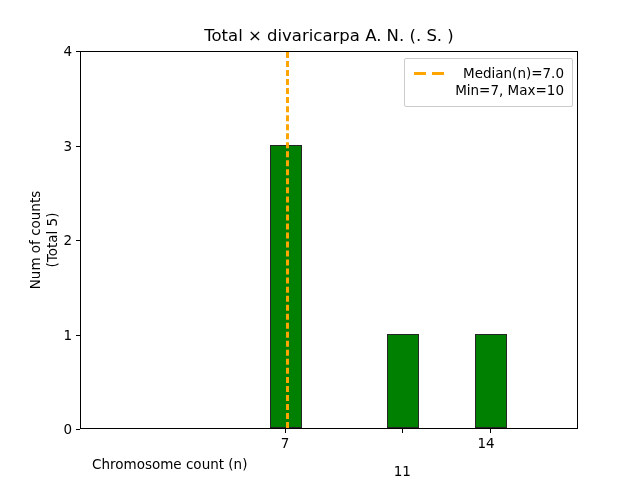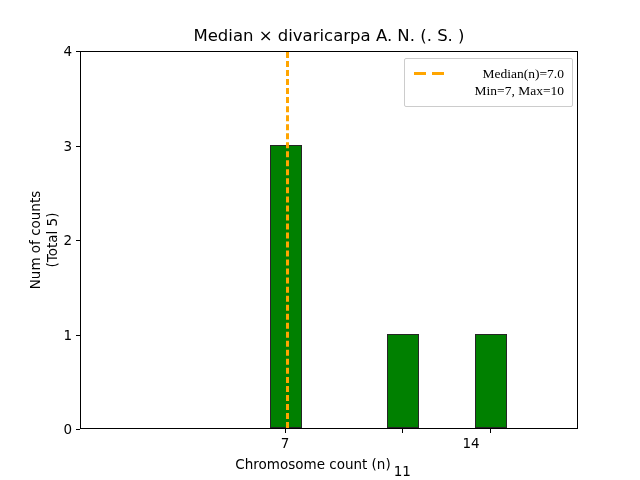--- a/index.html
+++ b/index.html
@@ -106,24 +106,24 @@
     transform: translateY(-50%);
     font-size: 13.5px;
     line-height: 16px;
     color: #000000;
     white-space: nowrap;
   }
 
   
   #xlabel {
     position: absolute;
-    left: 64px;
+    left: 92px;
     top: 456px;
     width: 498px;
-    text-align: center;
+    text-align: left;
     font-size: 13.5px;
     line-height: 16px;
     white-space: nowrap;
   }
   .ylabel-rot {
     position: absolute;
     transform-origin: 50% 50%;
     transform: translate(-50%, -50%) rotate(-90deg);
     font-size: 13.5px;
     line-height: 16px;
@@ -136,21 +136,20 @@
   #legend {
     position: absolute;
     left: 404px;
     top: 58px;
     width: 169px;
     box-sizing: border-box;
     border: 1px solid #cccccc;
     background: #ffffff;
     border-radius: 2px;
     padding: 6px 8px 7px 8px;
-    font-family: Liberation Serif, serif;
   }
   .legend-row {
     display: flex;
     align-items: flex-start;
   }
   .legend-sample {
     flex: 0 0 auto;
     width: 36px;
     height: 17px;
     position: relative;
@@ -176,21 +175,21 @@
     white-space: nowrap;
     color: #000000;
     display: block;
   }
 </style>
 </head>
 <body>
 
 <div id="figure">
 
-  <div id="chart-title">Median × divaricarpa A. N. (. S. )</div>
+  <div id="chart-title">Total × divaricarpa A. N. (. S. )</div>
 
   <div id="axes">
     <div id="plot-area">
         <div class="bar" style="left: 188.947px; width: 32.2235px; height: 283.5px; background: rgb(0, 128, 0); border-color: rgb(38, 38, 38);"></div>
         <div class="bar" style="left: 306.124px; width: 32.2235px; height: 94.5px; background: rgb(0, 128, 0); border-color: rgb(38, 38, 38);"></div>
         <div class="bar" style="left: 394.006px; width: 32.2235px; height: 94.5px; background: rgb(0, 128, 0); border-color: rgb(38, 38, 38);"></div>
         <div id="median-line" style="left: 205.059px; border-left-color: rgb(255, 165, 0);"></div>
       </div>
   </div>
 
@@ -205,21 +204,21 @@
       <div class="yticklabel" style="top: 145.5px; left: 12px; width: 60px;">3</div>
       <div class="ytick" style="top: 51px;"></div>
       <div class="yticklabel" style="top: 51px; left: 12px; width: 60px;">4</div>
     </div>
   <div id="xtick-layer">
       <div class="xtick" style="left: 285.059px;"></div>
       <div class="xticklabel" style="left: 285.059px;">7</div>
       <div class="xtick" style="left: 402.235px;"></div>
       <div class="xticklabel" style="left: 402.235px; margin-top: 28px;">11</div>
       <div class="xtick" style="left: 490.118px;"></div>
-      <div class="xticklabel" style="left: 471px;">14</div>
+      <div class="xticklabel" style="left: 486px;">14</div>
     </div>
 
   <div id="xlabel">Chromosome count (n)</div>
   <div id="ylabel-main" class="ylabel-rot">Num of counts</div>
   <div id="ylabel-sub" class="ylabel-rot">(Total 5)</div>
 
   <div id="legend">
     <div class="legend-row">
       <span class="legend-sample"></span>
       <span class="legend-texts">

